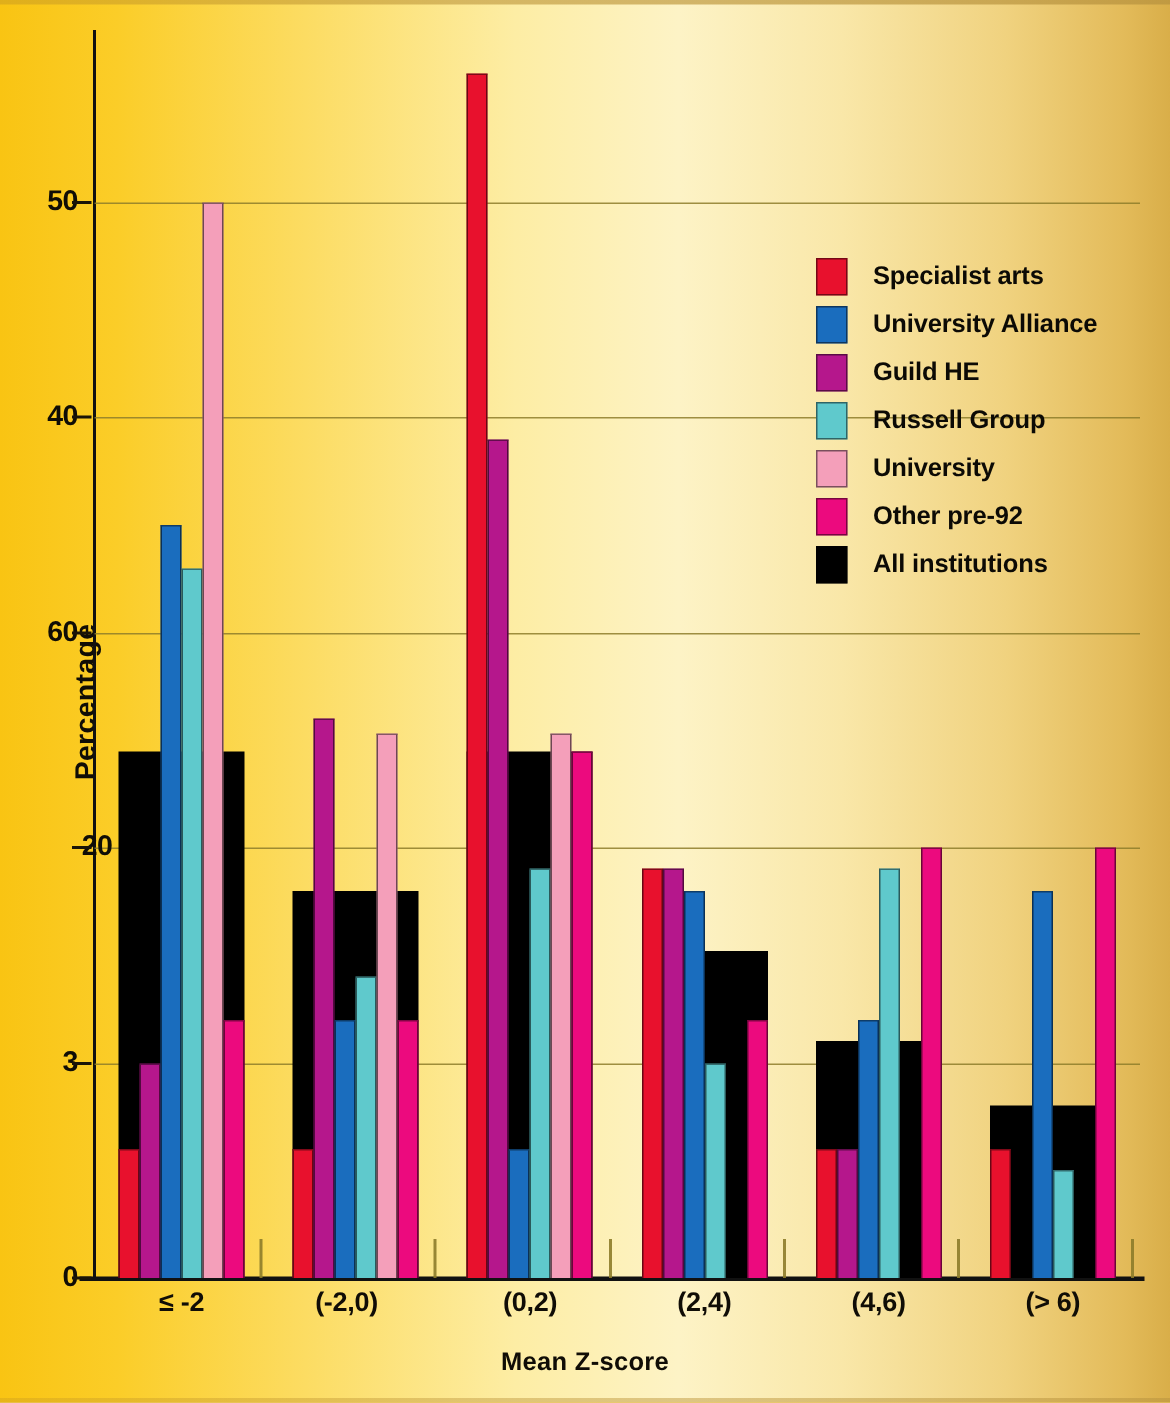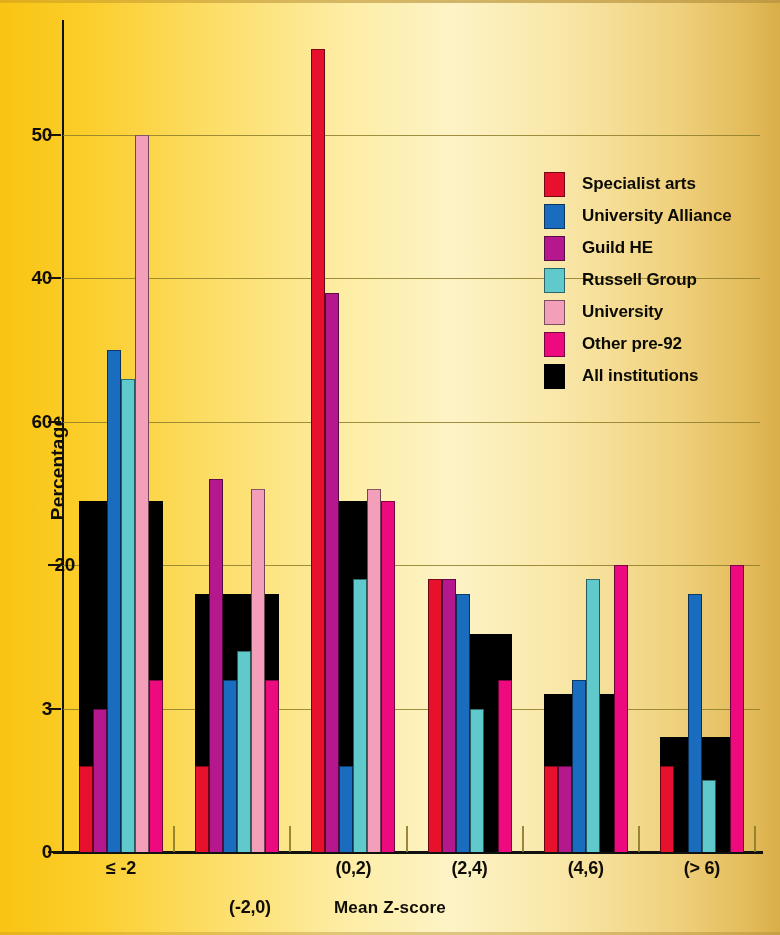--- a/index.html
+++ b/index.html
@@ -224,21 +224,21 @@
       <div class="ytick-dash" style="top: 565.103px; left: 48px;"></div>
       <div class="ytick-label" style="top: 421.655px; left: 0px;">60</div>
       <div class="ytick-dash" style="top: 421.655px; left: 48px;"></div>
       <div class="ytick-label" style="top: 278.207px; left: 0px;">40</div>
       <div class="ytick-dash" style="top: 278.207px; left: 48px;"></div>
       <div class="ytick-label" style="top: 134.759px; left: 0px;">50</div>
       <div class="ytick-dash" style="top: 134.759px; left: 48px;"></div>
     </div>
   <div id="xticks">
       <div class="xtick-text" style="left: 121.083px;">≤ -2</div>
-      <div class="xtick-text" style="left: 250px; margin-top: 39px;">(-2,0)</div>
+      <div class="xtick-text" style="left: 231px;">(-2,0)</div>
       <div class="xtick-text" style="left: 353.417px;">(0,2)</div>
       <div class="xtick-text" style="left: 469.583px;">(2,4)</div>
       <div class="xtick-text" style="left: 585.75px;">(4,6)</div>
       <div class="xtick-text" style="left: 701.917px;">(&gt; 6)</div>
     </div>
 
   <div class="xlabel">Mean Z-score</div>
 
   <div class="legend" id="legend">
       <div class="legend-row">

